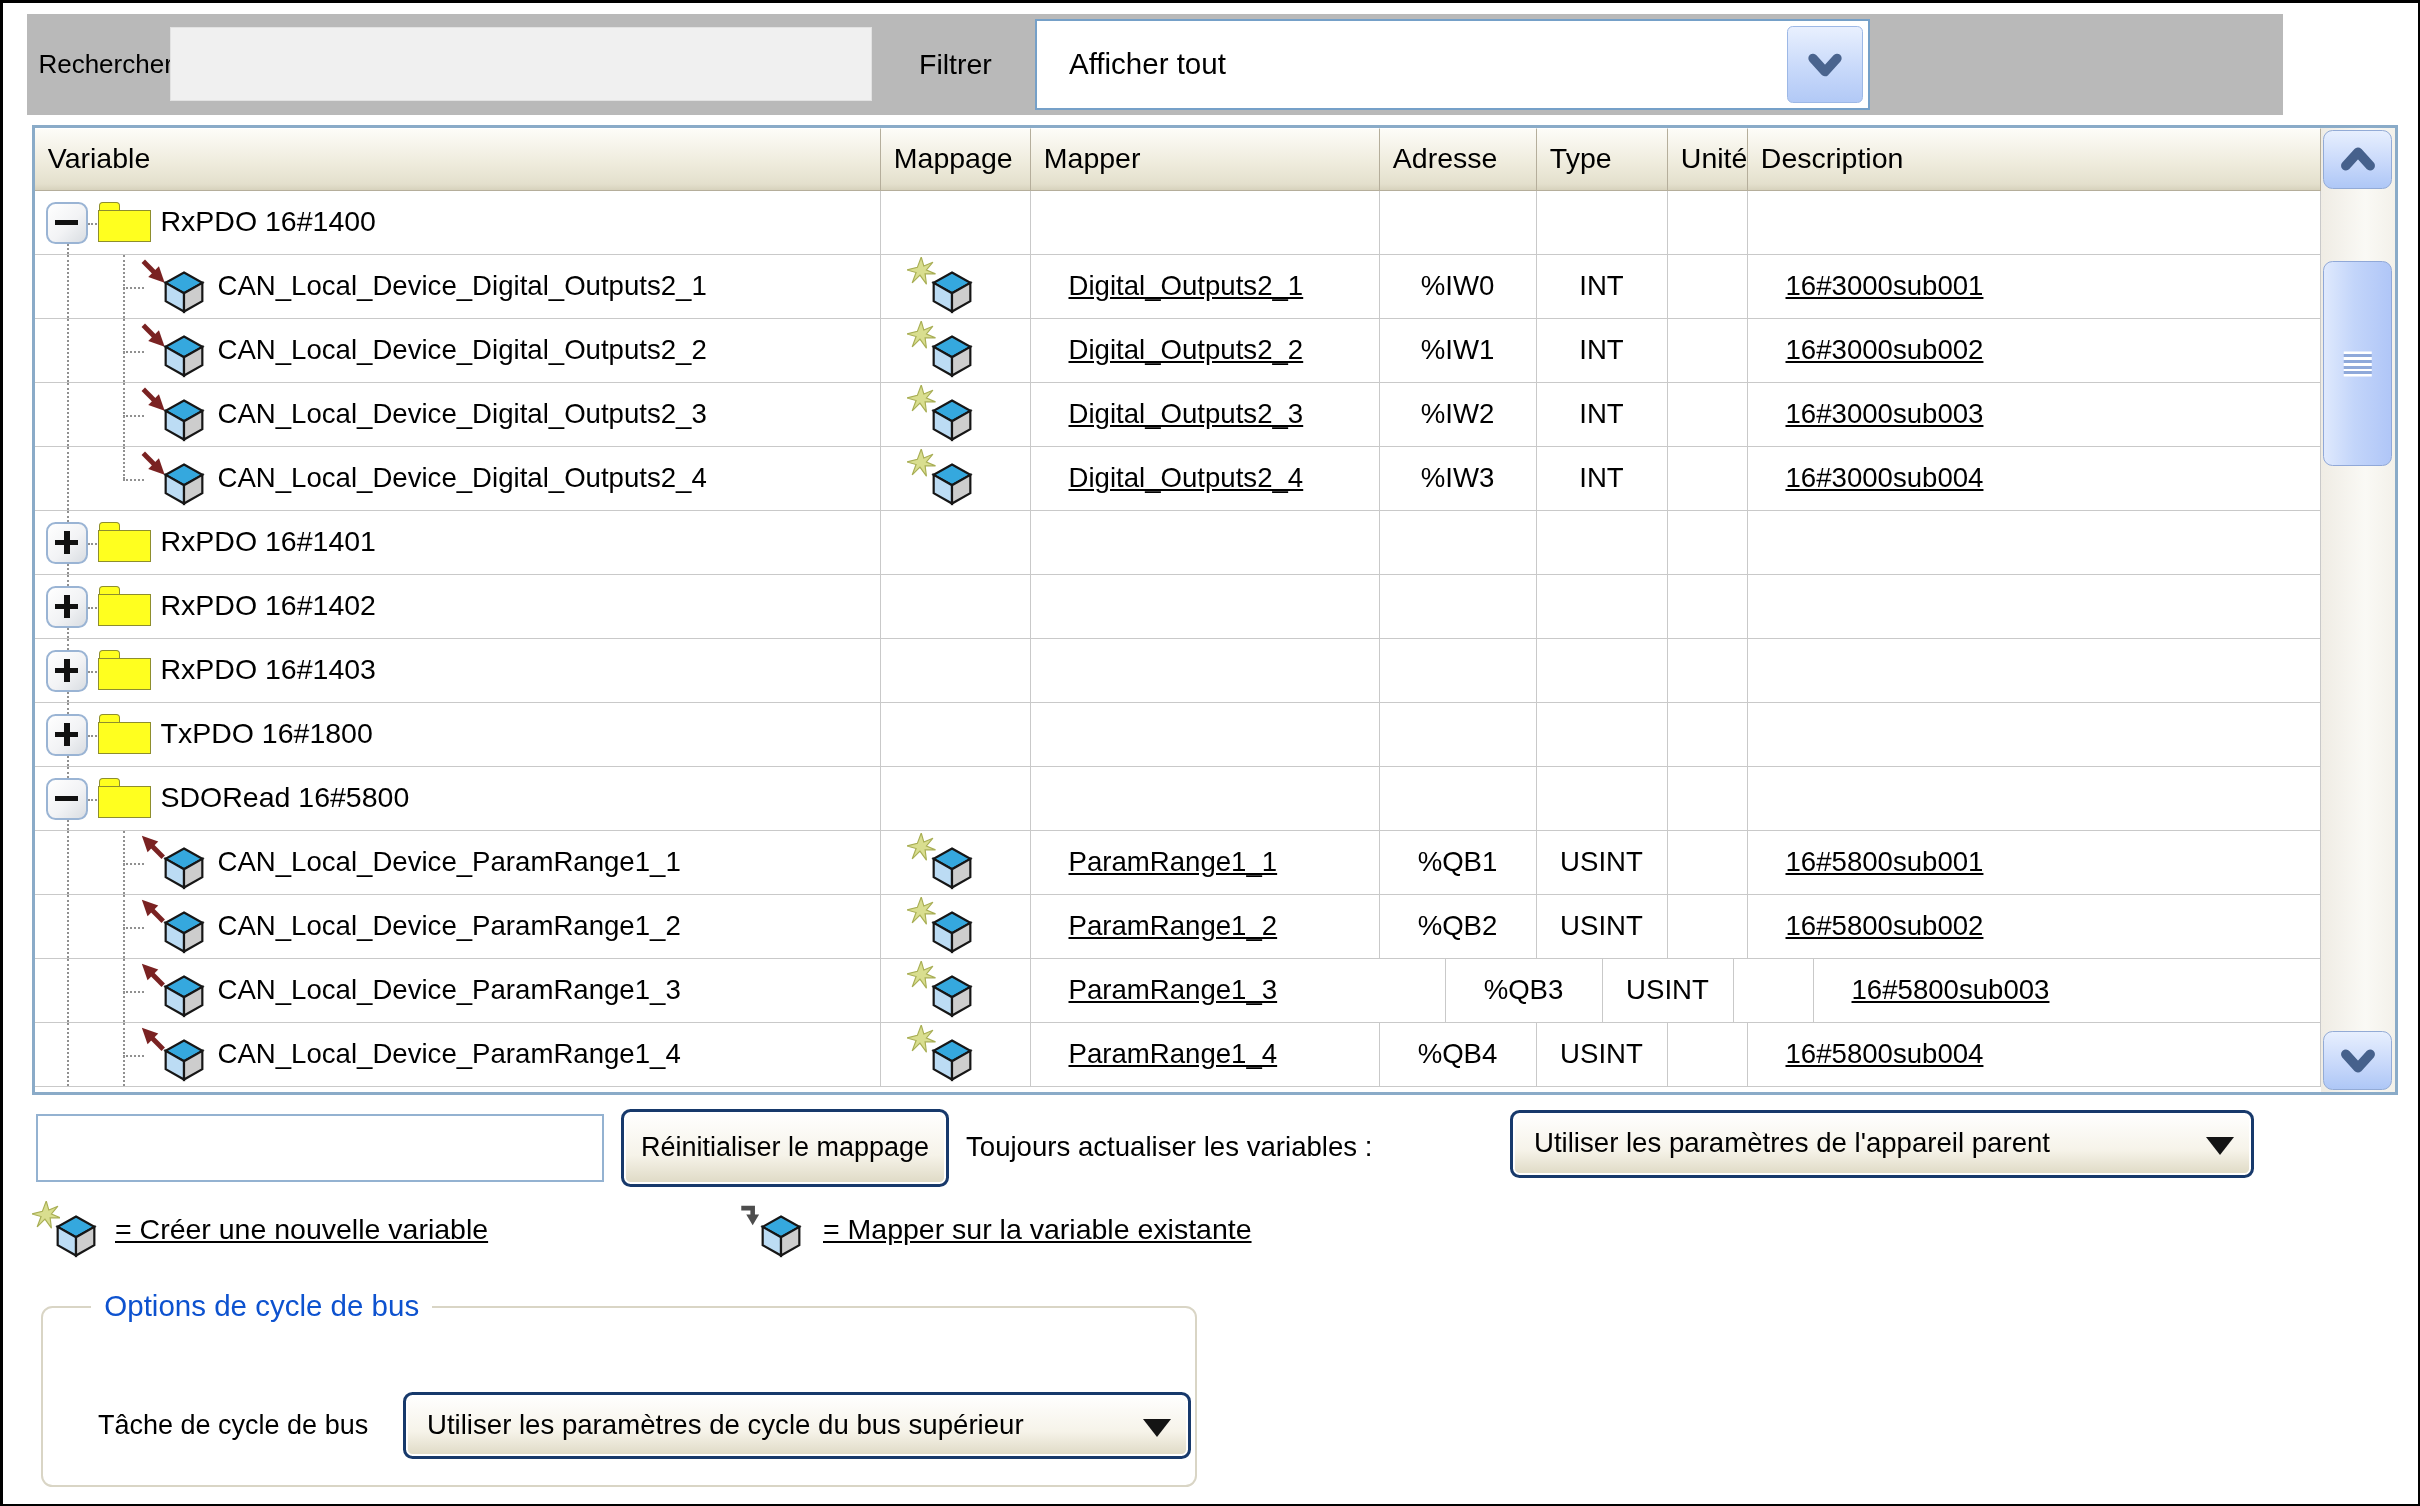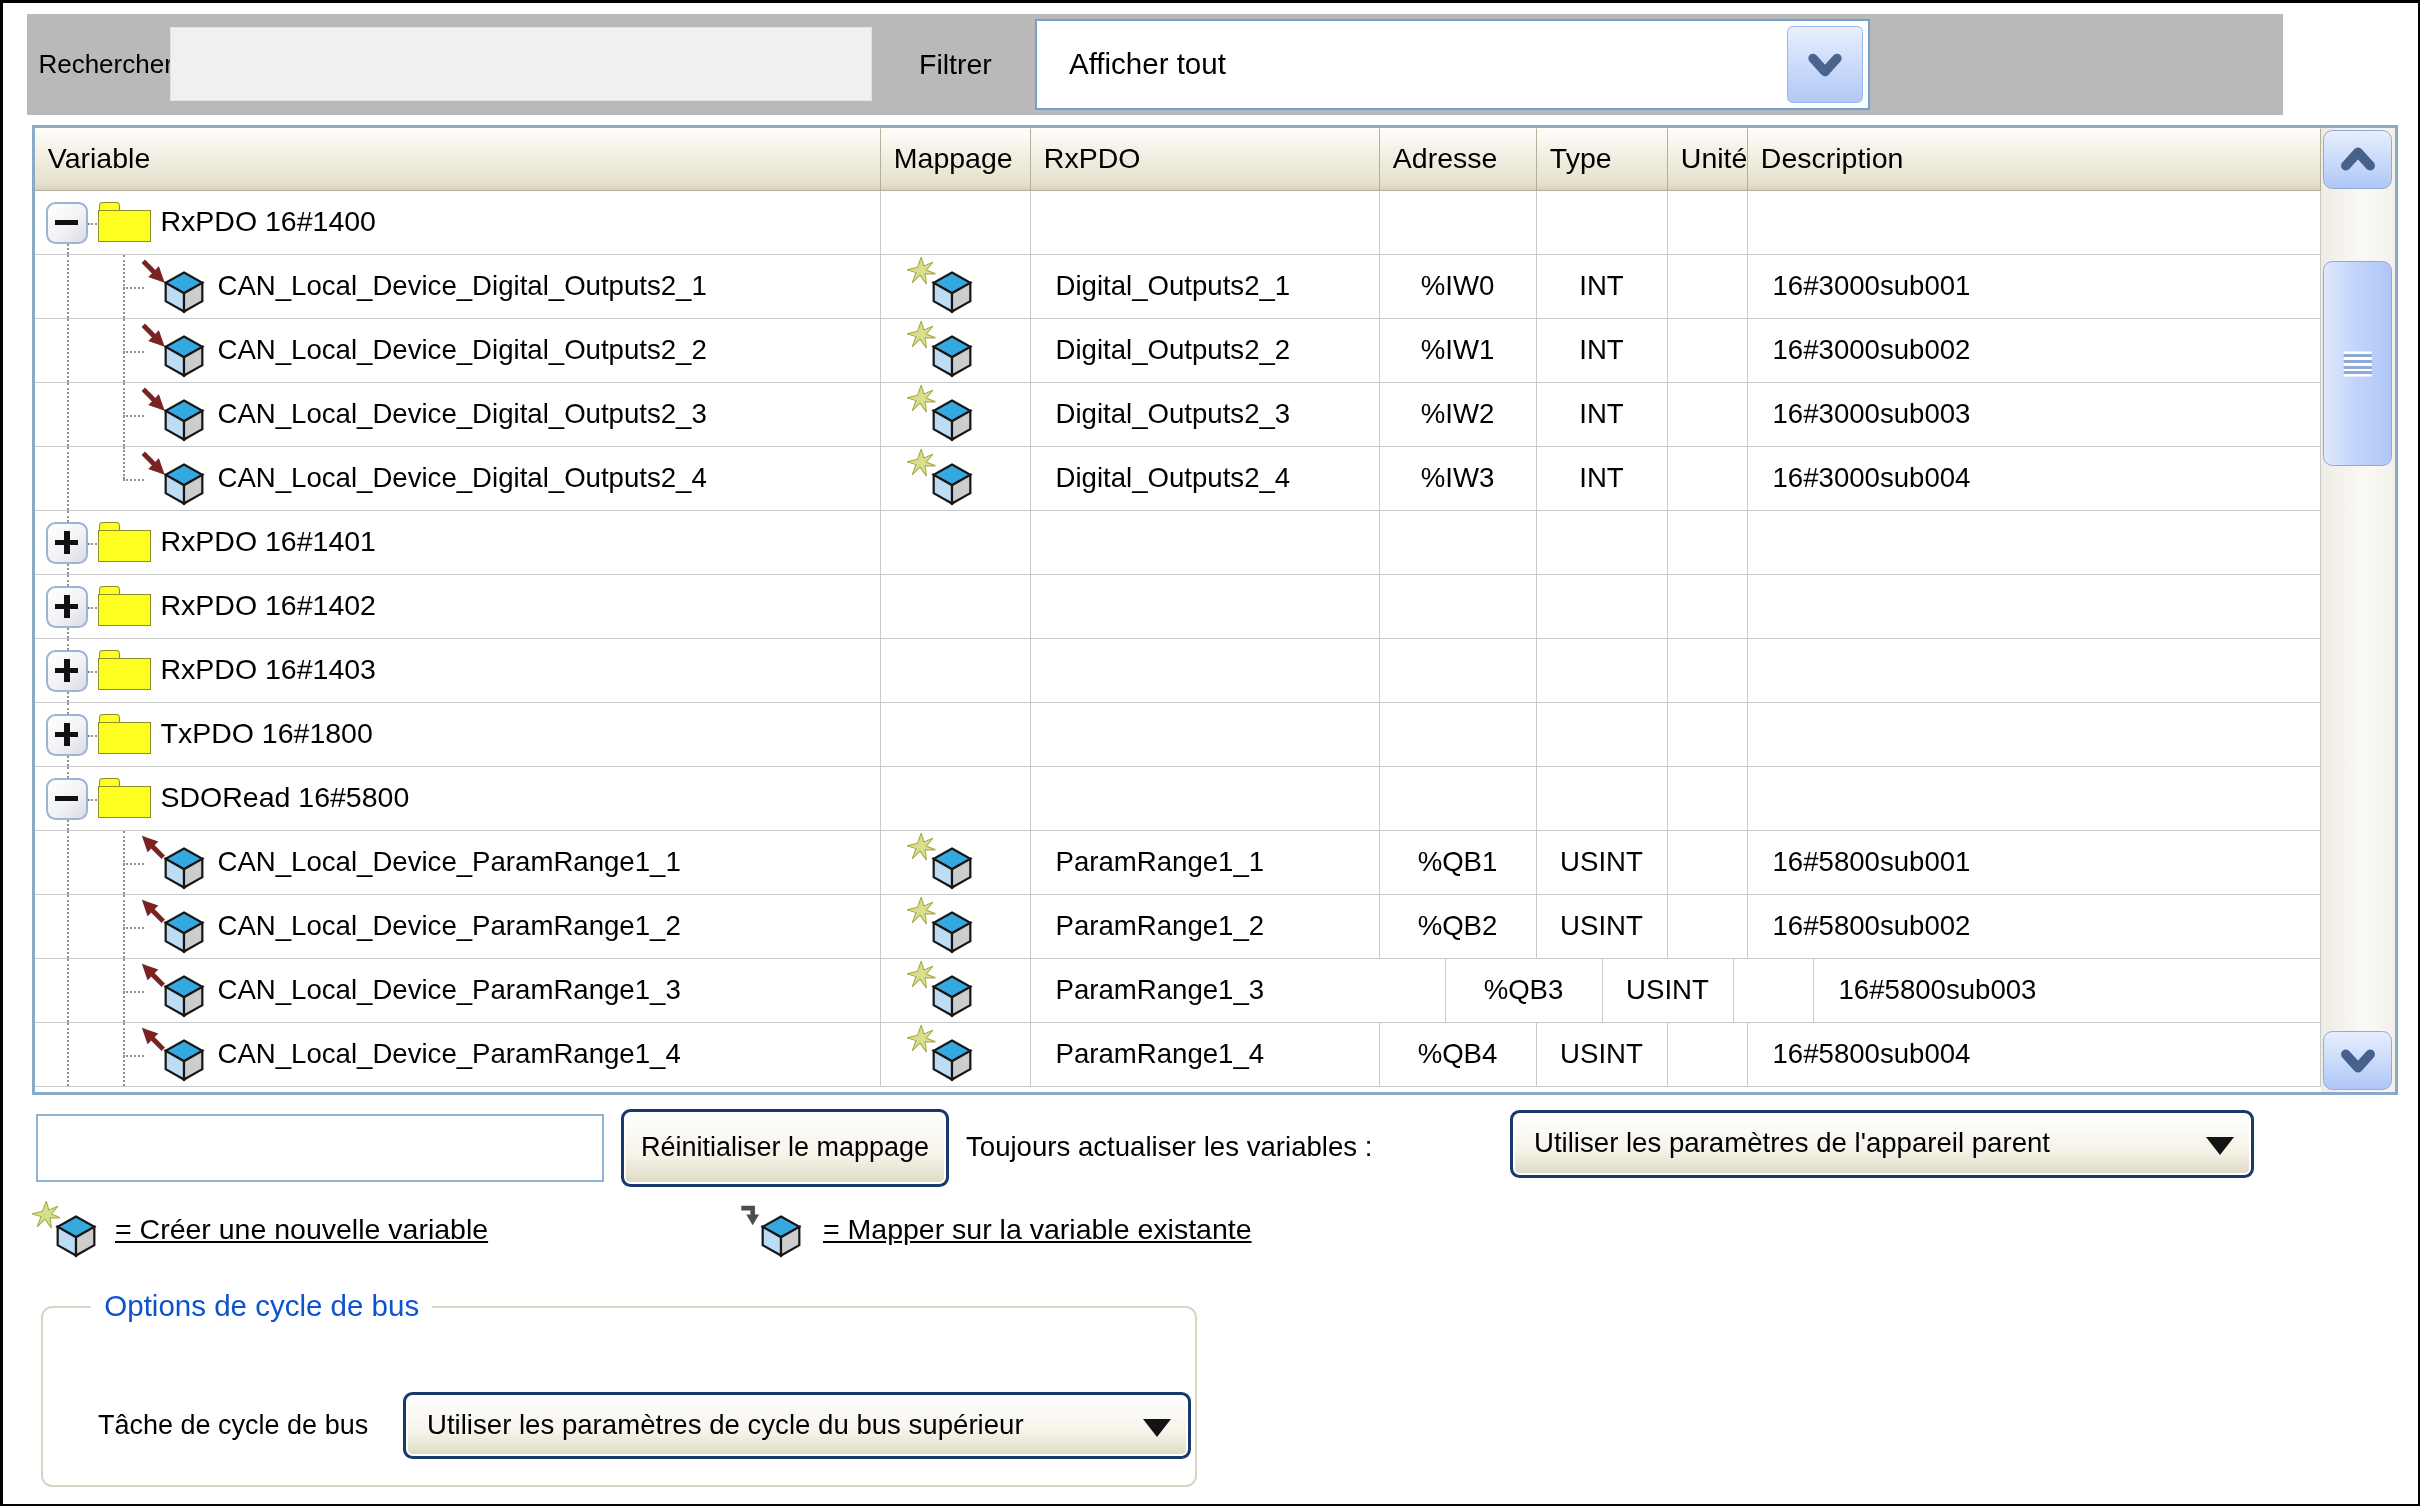--- a/index.html
+++ b/index.html
@@ -43,21 +43,21 @@
     border-top:1px solid #fff; 
   }
   .tbody{position:absolute; left:0; top:63px; right:74px; bottom:0; overflow:hidden;}
   .row{position:relative; display:flex; height:64px;}
   .cell{
     box-sizing:border-box; height:64px; line-height:62px; font-size:27.6px;
     border-right:1.9px solid #c9c9c9; border-bottom:1.9px solid #c9c9c9;
     overflow:hidden; white-space:nowrap;
   }
   .cell.center{text-align:center;}
-  .cell.padded{padding-left:25px;}
+  .cell.padded{padding-left:38px;text-decoration:underline;}
   .varcell{position:relative;}
   .dot-v{position:absolute; width:0; border-left:2.9px dotted #909090;}
   .dot-h{position:absolute; height:0; border-top:2.9px dotted #909090;}
   .expander{
     position:absolute; left:11.4px; top:10.5px; width:42px; height:42px; box-sizing:border-box;
     border:2.9px solid #9ab4d4; border-radius:9.5px;
     background:linear-gradient(135deg,#ffffff 0%,#f2f3f5 55%,#d9dde2 100%);
   }
   .expander .h{position:absolute; left:7.6px; right:7.6px; top:50%; margin-top:-2.9px; height:5.7px; background:#111;}
   .expander .v{position:absolute; top:7.6px; bottom:7.6px; left:50%; margin-left:-2.9px; width:5.7px; background:#111;}
@@ -147,21 +147,21 @@
           <polyline points="5,7 14,17 23,7" fill="none" stroke="#4a648e" stroke-width="7" stroke-linecap="round" stroke-linejoin="round"></polyline>
         </svg>
       </div>
     </div>
   </div>
 
   <div class="table">
     <div class="thead" id="thead">
         <div class="th" style="width: 846px;">Variable</div>
         <div class="th" style="width: 150px;">Mappage</div>
-        <div class="th" style="width: 349px;">RxPDO</div>
+        <div class="th" style="width: 349px;">Mapper</div>
         <div class="th" style="width: 157px;">Adresse</div>
         <div class="th" style="width: 131px;">Type</div>
         <div class="th" style="width: 80px;">Unité</div>
         <div class="th" style="width: 571px; flex: 1 1 0%;">Description</div>
       </div>
     <div class="tbody" id="tbody">
         <div class="row">
           <div class="cell varcell" style="width:846px">
             <div class="dot-v" style="left:32px;top:50%;bottom:0;"></div>
             <div class="dot-h" style="left:53px;width:13.3px;top:50%;"></div>

